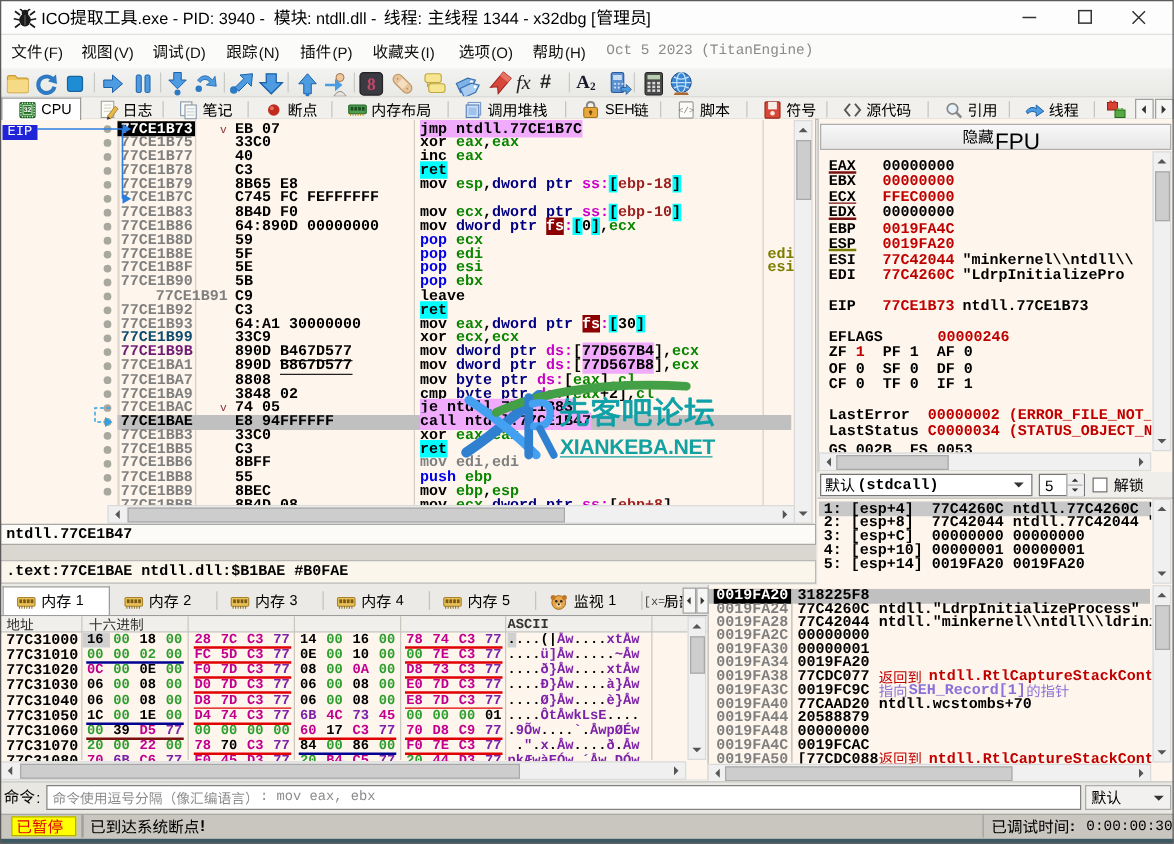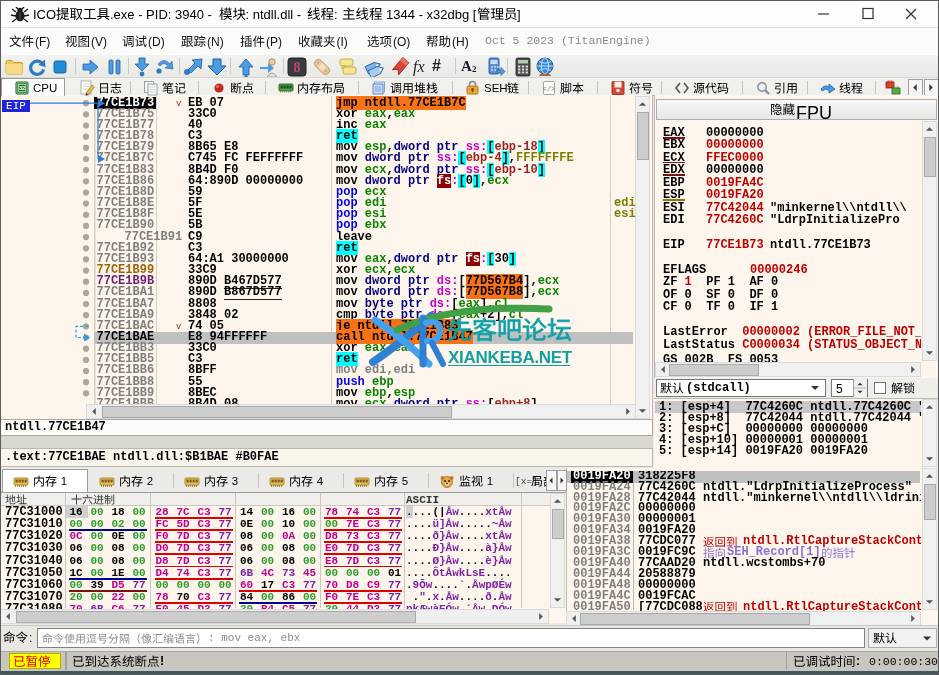--- a/index.html
+++ b/index.html
@@ -5,21 +5,21 @@
 #w{position:relative;width:939px;height:675px}
 div,svg.a{position:absolute}
 .t{position:absolute;white-space:pre}
 .m{font-family:Liberation Mono,monospace;font-size:12px;line-height:11.16px;font-weight:bold}
 .m2{font-family:Liberation Mono,monospace;font-size:12px;line-height:12.2px;font-weight:bold}
 .m3{font-family:Liberation Mono,monospace;font-size:11px;line-height:12.2px;font-weight:bold}
 .cj{display:inline-block}
 svg.cj{position:relative}
 .g{color:#0A8500}.bl{color:#0000E8}.nv{color:#000080}.mg{color:#C800C8}.cr{color:#9C1F1F}
 .ol{color:#7D7D00}.gy{color:#7F7F7F}.rd{color:#C00000}
-.yb{background:#f97316}.cb{background:#00FFFF}
+.yb{background:#f0abfc}.cb{background:#00FFFF}
 .fs{background:#8B0000;color:#fff}.uk{border-bottom:1px solid #222}
 </style></head><body>
 <div id="w">
 <svg width="0" height="0" style="position:absolute">
       <defs>
         <path id="u4E3B" d="M374 85C435 130 505 194 545 240H103V313H459V533H149V606H459V853H56V926H948V853H540V606H856V533H540V313H897V240H572L620 205C580 158 499 90 435 44Z"></path>
         <path id="u4EE3" d="M715 97C774 147 844 217 877 262L935 222C901 177 829 109 769 61ZM548 54C552 160 559 260 568 352L324 383L335 454L576 424C614 738 694 947 860 959C913 962 953 910 975 737C960 730 927 712 912 697C902 813 886 872 857 871C750 860 684 680 650 414L955 376L944 305L642 343C632 254 626 156 623 54ZM313 50C247 209 136 362 21 460C34 477 57 515 65 532C111 491 156 441 199 386V958H276V276C317 212 354 143 384 73Z"></path>
         <path id="u4EE4" d="M400 322C456 367 522 433 552 476L609 429C578 386 509 322 454 279ZM168 502V574H712C655 634 581 707 513 772C461 737 407 704 360 676L307 729C418 797 562 899 630 965L687 902C659 877 620 846 576 815C673 720 781 610 856 531L800 497L787 502ZM510 36C406 178 217 312 35 389C56 407 78 433 90 452C239 382 390 277 504 158C617 274 783 388 918 450C930 429 956 398 974 382C832 327 655 214 551 106L578 72Z"></path>
         <path id="u4EF6" d="M317 539V612H604V960H679V612H953V539H679V318H909V245H679V52H604V245H470C483 200 494 152 504 105L432 90C409 221 367 350 309 433C327 442 359 460 373 471C400 429 425 376 446 318H604V539ZM268 44C214 195 126 345 32 443C45 460 67 499 75 517C107 483 137 443 167 400V958H239V283C277 213 311 139 339 65Z"></path>
         <path id="u4F7F" d="M599 44V151H321V220H599V318H350V595H594C587 650 572 702 540 749C487 712 444 667 413 615L350 636C387 700 436 754 495 799C449 841 381 876 284 901C300 917 321 946 330 963C434 932 506 890 557 841C658 902 784 942 927 962C937 940 956 911 972 894C828 878 702 843 601 788C641 729 659 664 667 595H929V318H672V220H962V151H672V44ZM420 381H599V486L598 531H420ZM672 381H857V531H671L672 486ZM278 38C219 190 122 338 21 434C34 452 55 491 63 508C101 470 138 426 173 377V964H245V268C284 201 320 131 348 60Z"></path>
@@ -544,21 +544,20 @@
       <div class="t m" style="left:188.0px;top:24.9px;color:#000">40</div>
       <div class="t m" style="left:336.0px;top:24.9px;color:#000">inc <span class="g">eax</span></div>
       <div class="t m" style="left:96.5px;top:36.1px;color:#7F7F7F;">77CE1B78</div>
       <div class="t m" style="left:188.0px;top:36.1px;color:#000">C3</div>
       <div class="t m" style="left:336.0px;top:36.1px;color:#000"><span class="cb">ret</span></div>
       <div class="t m" style="left:96.5px;top:47.2px;color:#7F7F7F;">77CE1B79</div>
       <div class="t m" style="left:188.0px;top:47.2px;color:#000">8B65 E8</div>
       <div class="t m" style="left:336.0px;top:47.2px;color:#000">mov <span class="g">esp</span>,<span class="nv">dword ptr </span><span class="mg">ss:</span><span class="cb">[</span><span class="cr">ebp-18</span><span class="cb">]</span></div>
       <div class="t m" style="left:96.5px;top:58.4px;color:#7F7F7F;">77CE1B7C</div>
       <div class="t m" style="left:188.0px;top:58.4px;color:#000">C745 FC FEFFFFFF</div>
-      <div class="t m" style="left:336.0px;top:58.4px;color:#000">mov <span class="nv">dword ptr </span><span class="mg">ss:</span><span class="cb">[</span><span class="cr">ebp-4</span><span class="cb">]</span>,<span class="ol">FFFFFFFE</span></div>
       <div class="t m" style="left:96.5px;top:69.6px;color:#7F7F7F;">77CE1B83</div>
       <div class="t m" style="left:188.0px;top:69.6px;color:#000">8B4D F0</div>
       <div class="t m" style="left:336.0px;top:69.6px;color:#000">mov <span class="g">ecx</span>,<span class="nv">dword ptr </span><span class="mg">ss:</span><span class="cb">[</span><span class="cr">ebp-10</span><span class="cb">]</span></div>
       <div class="t m" style="left:96.5px;top:80.7px;color:#7F7F7F;">77CE1B86</div>
       <div class="t m" style="left:188.0px;top:80.7px;color:#000">64:890D 00000000</div>
       <div class="t m" style="left:336.0px;top:80.7px;color:#000">mov <span class="nv">dword ptr </span><span class="fs">fs</span><span class="mg">:</span><span class="cb">[</span>0<span class="cb">]</span>,<span class="g">ecx</span></div>
       <div class="t m" style="left:96.5px;top:91.9px;color:#7F7F7F;">77CE1B8D</div>
       <div class="t m" style="left:188.0px;top:91.9px;color:#000">59</div>
       <div class="t m" style="left:336.0px;top:91.9px;color:#000"><span class="bl">pop</span> <span class="g">ecx</span></div>
       <div class="t m" style="left:96.5px;top:103.0px;color:#7F7F7F;">77CE1B8E</div>
@@ -574,21 +573,21 @@
       <div class="t m" style="left:336.0px;top:125.4px;color:#000"><span class="bl">pop</span> <span class="g">ebx</span></div>
       <div class="t m" style="left:96.5px;top:136.5px;color:#7F7F7F;margin-left:28px;">77CE1B91</div>
       <div class="t m" style="left:188.0px;top:136.5px;color:#000">C9</div>
       <div class="t m" style="left:336.0px;top:136.5px;color:#000">leave</div>
       <div class="t m" style="left:96.5px;top:147.7px;color:#7F7F7F;">77CE1B92</div>
       <div class="t m" style="left:188.0px;top:147.7px;color:#000">C3</div>
       <div class="t m" style="left:336.0px;top:147.7px;color:#000"><span class="cb">ret</span></div>
       <div class="t m" style="left:96.5px;top:158.8px;color:#7F7F7F;">77CE1B93</div>
       <div class="t m" style="left:188.0px;top:158.8px;color:#000">64:A1 30000000</div>
       <div class="t m" style="left:336.0px;top:158.8px;color:#000">mov <span class="g">eax</span>,<span class="nv">dword ptr </span><span class="fs">fs</span><span class="mg">:</span><span class="cb">[</span>30<span class="cb">]</span></div>
-      <div class="t m" style="left:96.5px;top:170.0px;color:#a16207;">77CE1B99</div>
+      <div class="t m" style="left:96.5px;top:170.0px;color:#0c4a6e;">77CE1B99</div>
       <div class="t m" style="left:188.0px;top:170.0px;color:#000">33C9</div>
       <div class="t m" style="left:336.0px;top:170.0px;color:#000">xor <span class="g">ecx</span>,<span class="g">ecx</span></div>
       <div class="t m" style="left:96.5px;top:181.2px;color:#701a75;text-align:center;">77CE1B9B</div>
       <div class="t m" style="left:188.0px;top:181.2px;color:#000">890D <span class="uk">B467D577</span></div>
       <div class="t m" style="left:336.0px;top:181.2px;color:#000">mov <span class="nv">dword ptr </span><span class="mg">ds:</span>[<span class="yb">77D567B4</span>],<span class="g">ecx</span></div>
       <div class="t m" style="left:96.5px;top:192.3px;color:#7F7F7F;">77CE1BA1</div>
       <div class="t m" style="left:188.0px;top:192.3px;color:#000">890D <span class="uk">B867D577</span></div>
       <div class="t m" style="left:336.0px;top:192.3px;color:#000">mov <span class="nv">dword ptr </span><span class="mg">ds:</span>[<span class="yb">77D567B8</span>],<span class="g">ecx</span></div>
       <div class="t m" style="left:96.5px;top:203.5px;color:#7F7F7F;">77CE1BA7</div>
       <div class="t m" style="left:188.0px;top:203.5px;color:#000">8808</div>

